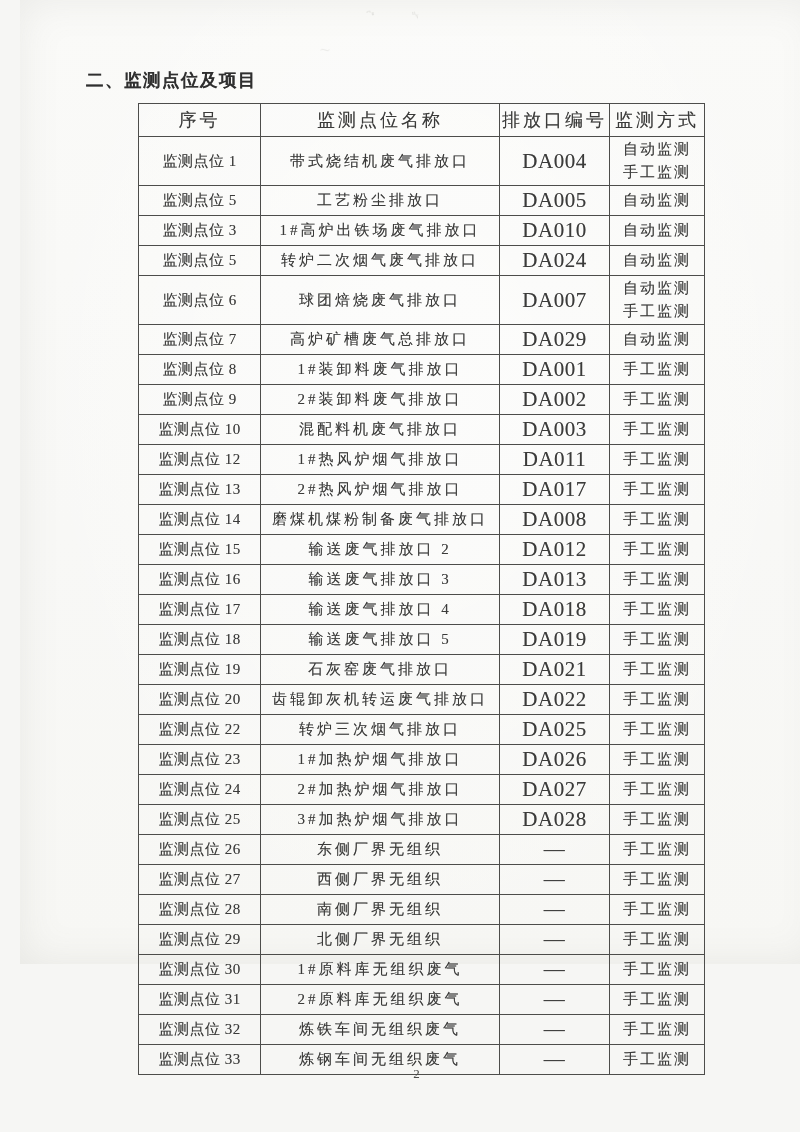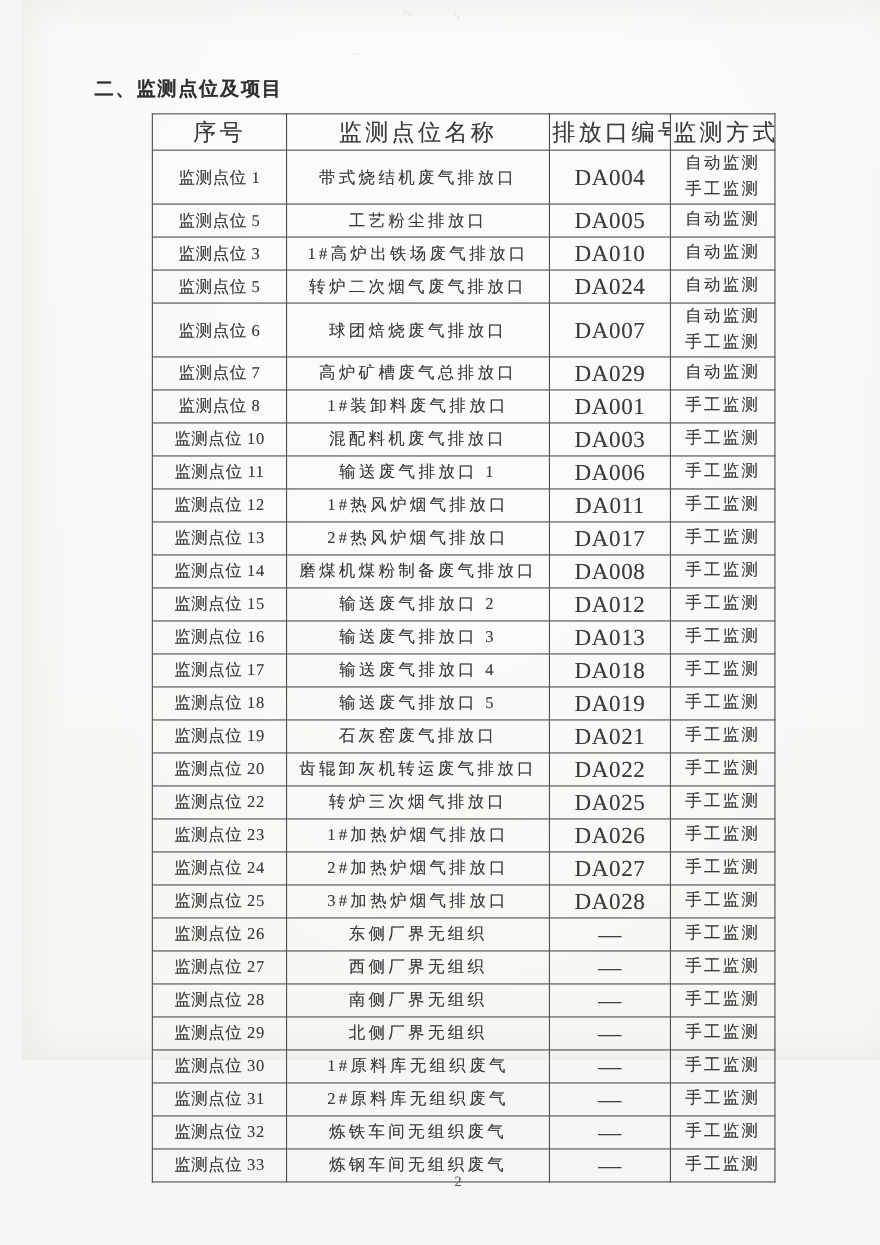--- a/index.html
+++ b/index.html
@@ -56,21 +56,21 @@
     color: #3b3b3a;
     font-size: 15px;
     font-weight: normal;
     text-shadow: 0 0 .6px rgba(70,70,70,.45);
     overflow: hidden;
     white-space: nowrap;
   }
   .points thead th {
     height: 28px;
     letter-spacing: 3px;
-    font-size: 21px;
+    font-size: 18px;
   }
   .points td { height: 24px; }
   td.cell-seq { letter-spacing: .5px; }
   td.cell-name { letter-spacing: 3px; }
   td.cell-outlet {
     font-family: "Liberation Serif", "DejaVu Serif", serif;
     letter-spacing: .5px;
     font-size: 21px;
   }
   td.cell-method { letter-spacing: 2px; padding: 1px 2px; }
@@ -163,36 +163,36 @@
         </tr>
         <tr>
           <td class="cell-seq">监测点位 8</td>
           <td class="cell-name">1#装卸料废气排放口</td>
           <td class="cell-outlet">DA001</td>
           <td class="cell-method">
             <div class="method-line">手工监测</div>
           </td>
         </tr>
         <tr>
+          <td class="cell-seq">监测点位 9</td>
+          <td class="cell-name">2#装卸料废气排放口</td>
+          <td class="cell-outlet">DA002</td>
+          <td class="cell-method">
+            <div class="method-line">手工监测</div>
+          </td>
+        </tr>
+        <tr>
           <td class="cell-seq">监测点位 10</td>
           <td class="cell-name">混配料机废气排放口</td>
           <td class="cell-outlet">DA003</td>
           <td class="cell-method">
             <div class="method-line">手工监测</div>
           </td>
         </tr>
         <tr>
-          <td class="cell-seq">监测点位 11</td>
-          <td class="cell-name">输送废气排放口 1</td>
-          <td class="cell-outlet">DA006</td>
-          <td class="cell-method">
-            <div class="method-line">手工监测</div>
-          </td>
-        </tr>
-        <tr>
           <td class="cell-seq">监测点位 12</td>
           <td class="cell-name">1#热风炉烟气排放口</td>
           <td class="cell-outlet">DA011</td>
           <td class="cell-method">
             <div class="method-line">手工监测</div>
           </td>
         </tr>
         <tr>
           <td class="cell-seq">监测点位 13</td>
           <td class="cell-name">2#热风炉烟气排放口</td>

